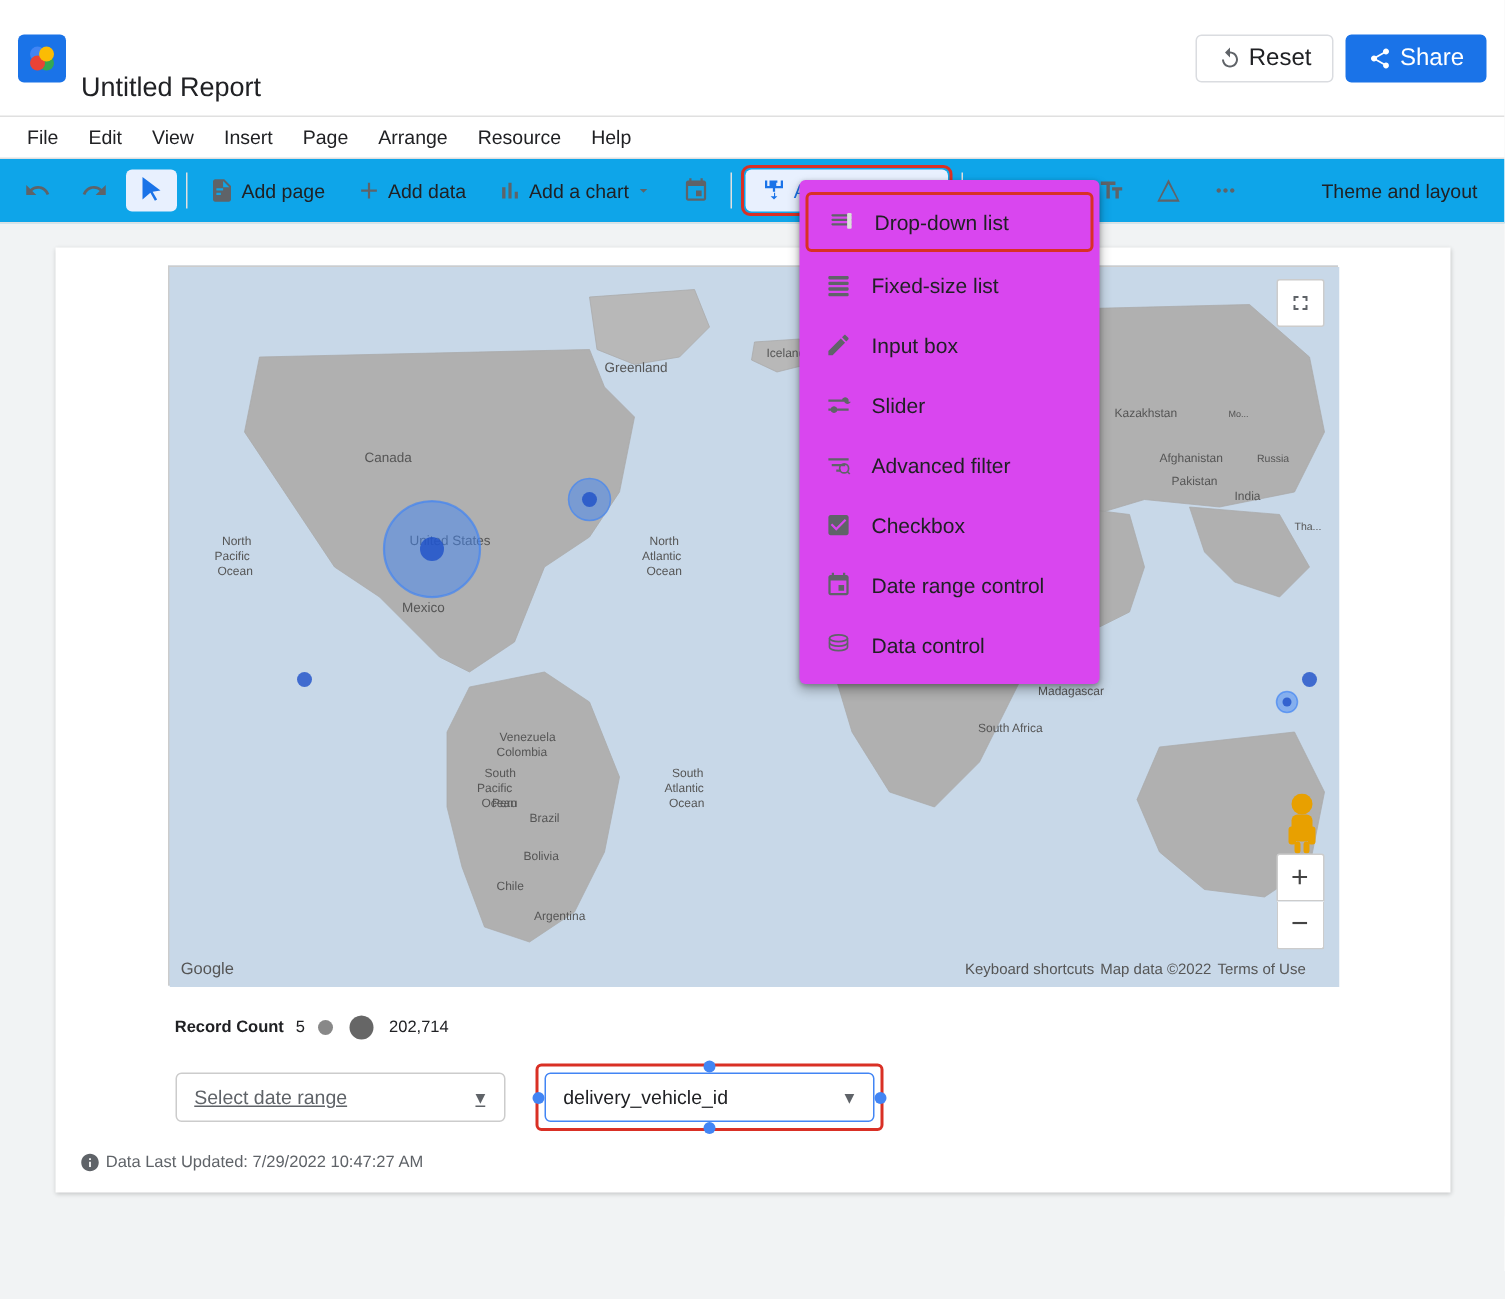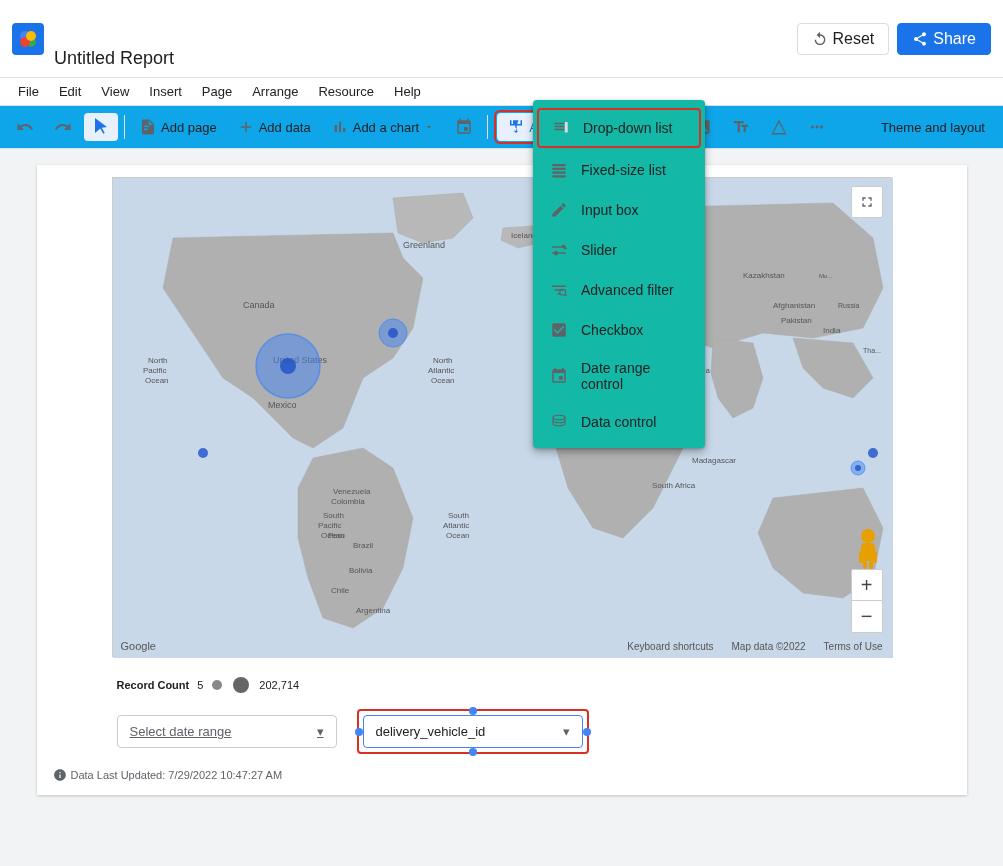--- a/index.html
+++ b/index.html
@@ -35,21 +35,21 @@
 
     
     .bottom-controls { display: flex; align-items: center; padding: 8px 80px; gap: 20px; }
     .date-range-control { display: flex; align-items: center; gap: 4px; background: #fff; border: 1px solid #ccc; border-radius: 4px; padding: 8px 12px; width: 220px; cursor: pointer; font-size: 13px; color: #5f6368; text-decoration: underline; }
     .dropdown-arrow { margin-left: auto; color: #5f6368; }
 
     
     .data-footer { padding: 6px 16px; font-size: 11px; color: #5f6368; display: flex; align-items: center; gap: 4px; }
 
     
-    .dropdown-menu { position: absolute; top: 100px; left: 533px; background: #14b8a6; border: none; border-radius: 4px; box-shadow: 0 4px 8px rgba(0,0,0,0.3), 0 1px 3px rgba(0,0,0,0.2); z-index: 100; width: 172px; padding: 6px 0; }
+    .dropdown-menu { position: absolute; top: 120px; left: 533px; background: #d946ef; border: none; border-radius: 4px; box-shadow: 0 4px 8px rgba(0,0,0,0.3), 0 1px 3px rgba(0,0,0,0.2); z-index: 100; width: 200px; padding: 6px 0; }
     .dropdown-menu-item { display: flex; align-items: center; gap: 12px; padding: 10px 16px; cursor: pointer; font-size: 14px; color: #202124; }
     .menu-icon { width: 20px; height: 20px; display: flex; align-items: center; justify-content: center; flex-shrink: 0; color: #5f6368; }
 
     
     .add-control-wrapper { border: 2px solid #d93025; border-radius: 6px; padding: 1px; }
   </style>
 </head>
 <body>
 
 <div class="title-bar">
@@ -275,21 +275,21 @@
           <rect x="14" y="32" width="4" height="8" rx="2" fill="#e8a000"></rect>
         </svg>
       </div>
 
       <div style="position:absolute;bottom:55px;right:8px;width:32px;height:32px;background:#fff;border:1px solid #ccc;border-radius:2px 2px 0 0;display:flex;align-items:center;justify-content:center;font-size:20px;color:#444;cursor:pointer;">+</div>
       <div style="position:absolute;bottom:23px;right:8px;width:32px;height:32px;background:#fff;border:1px solid #ccc;border-top:none;border-radius:0 0 2px 2px;display:flex;align-items:center;justify-content:center;font-size:20px;color:#444;cursor:pointer;">−</div>
 
       <div style="position:absolute;bottom:4px;left:8px;font-size:11px;color:#555;">
         <span>Google</span>
       </div>
-      <div style="position:absolute;bottom:4px;right:8px;font-size:10px;color:#555;display:flex;gap:18px;">
+      <div style="position:absolute;bottom:4px;right:20px;font-size:10px;color:#555;display:flex;gap:4px;">
         <span>Keyboard shortcuts</span>
         <span>Map data ©2022</span>
         <span>Terms of Use</span>
       </div>
     </div>
 
     <div style="padding: 6px 80px; font-size: 11px; display: flex; align-items: center; gap: 8px;">
       <strong>Record Count</strong>
       <span>5</span>
       <svg width="12" height="12">

